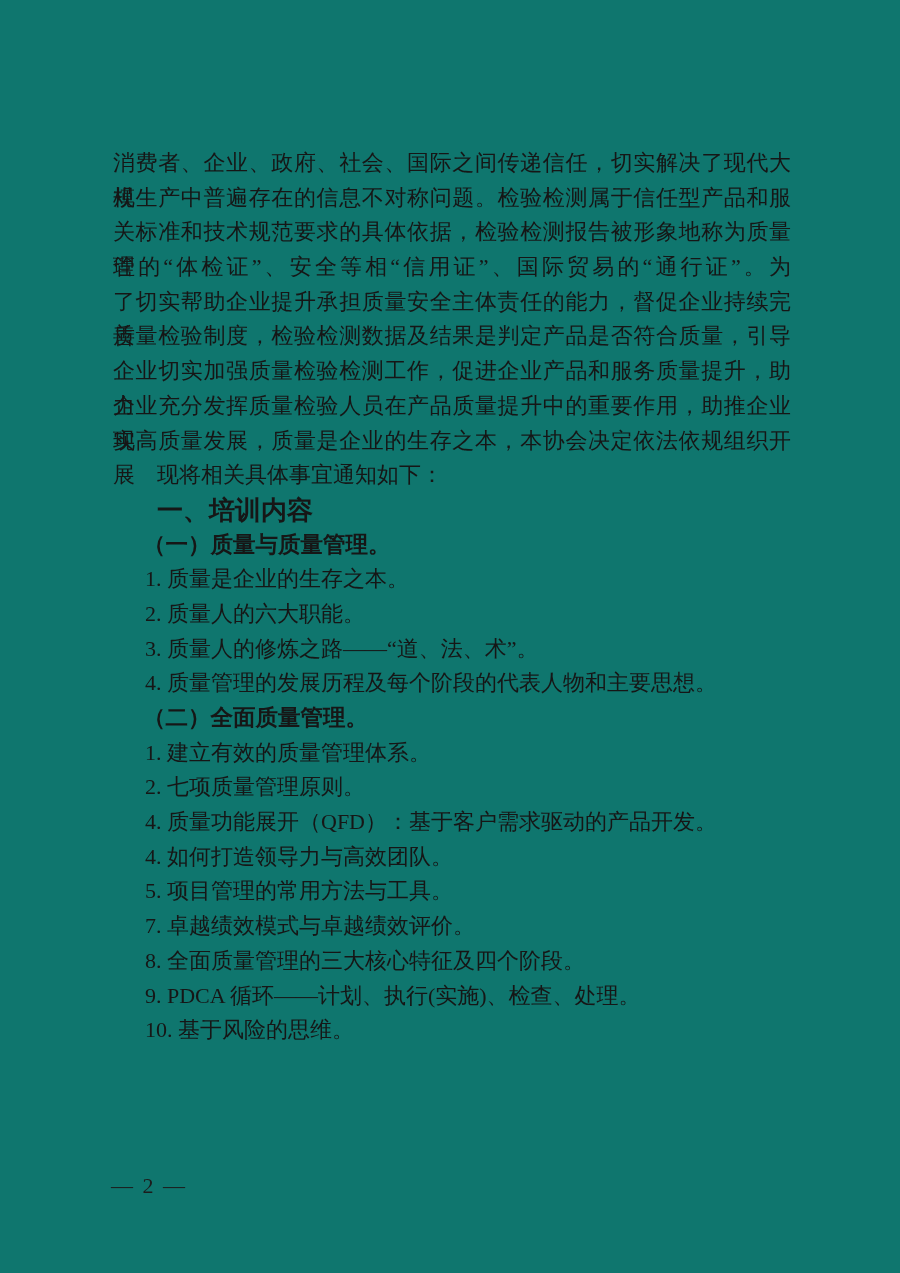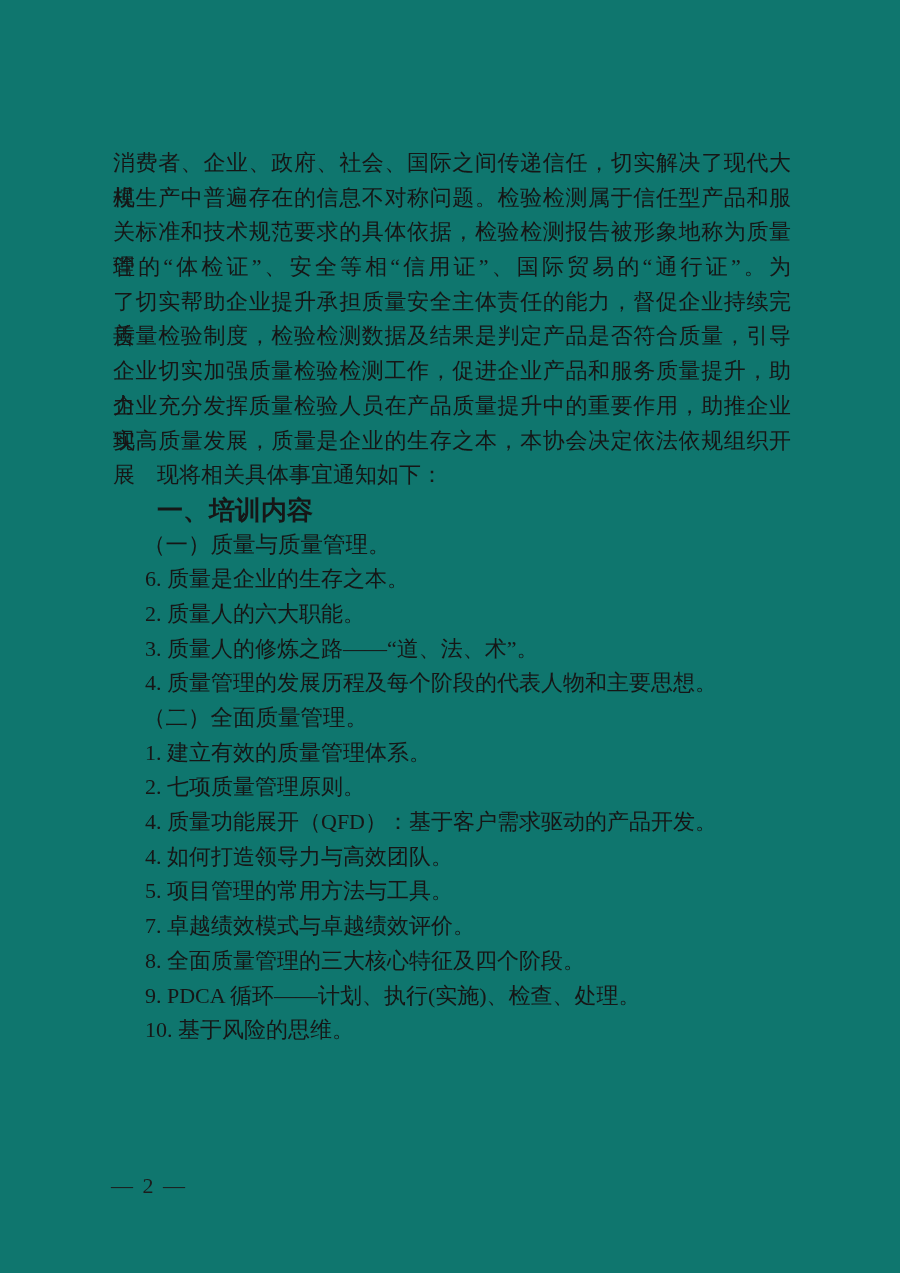--- a/index.html
+++ b/index.html
@@ -41,21 +41,21 @@
   
   .h1 {
     padding-left: 44px;
     font-weight: 700;
     font-family: "Liberation Sans", "DejaVu Sans", sans-serif;
     font-size: 26px;
   }
   
   .h2 {
     padding-left: 30px;
-    font-weight: 400;
+    font-weight: 700;
     font-family: "Liberation Sans", "DejaVu Sans", sans-serif;
     font-size: 22.5px;
   }
   
   .item { padding-left: 32px; }
   .footer {
     position: absolute;
     left: 111px;
     top: 1171px;
     font-size: 22px;
@@ -74,21 +74,21 @@
       <div class="line justified">关标准和技术规范要求的具体依据，检验检测报告被形象地称为质量管</div>
       <div class="line justified">理的“体检证”、安全等相“信用证”、国际贸易的“通行证”。为</div>
       <div class="line justified">了切实帮助企业提升承担质量安全主体责任的能力，督促企业持续完善</div>
       <div class="line justified">质量检验制度，检验检测数据及结果是判定产品是否符合质量，引导</div>
       <div class="line justified">企业切实加强质量检验检测工作，促进企业产品和服务质量提升，助力</div>
       <div class="line justified">企业充分发挥质量检验人员在产品质量提升中的重要作用，助推企业实</div>
       <div class="line justified">现高质量发展，质量是企业的生存之本，本协会决定依法依规组织开展</div>
       <div class="line indent">现将相关具体事宜通知如下：</div>
       <div class="line h1">一、培训内容</div>
       <div class="line h2">（一）质量与质量管理。</div>
-      <div class="line item">6. 质量是企业的生存之本。</div>
+      <div class="line item">1. 质量是企业的生存之本。</div>
       <div class="line item">2. 质量人的六大职能。</div>
       <div class="line item">3. 质量人的修炼之路——“道、法、术”。</div>
       <div class="line item">4. 质量管理的发展历程及每个阶段的代表人物和主要思想。</div>
       <div class="line h2">（二）全面质量管理。</div>
       <div class="line item">1. 建立有效的质量管理体系。</div>
       <div class="line item">2. 七项质量管理原则。</div>
       <div class="line item">4. 质量功能展开（QFD）：基于客户需求驱动的产品开发。</div>
       <div class="line item">4. 如何打造领导力与高效团队。</div>
       <div class="line item">5. 项目管理的常用方法与工具。</div>
       <div class="line item">7. 卓越绩效模式与卓越绩效评价。</div>

